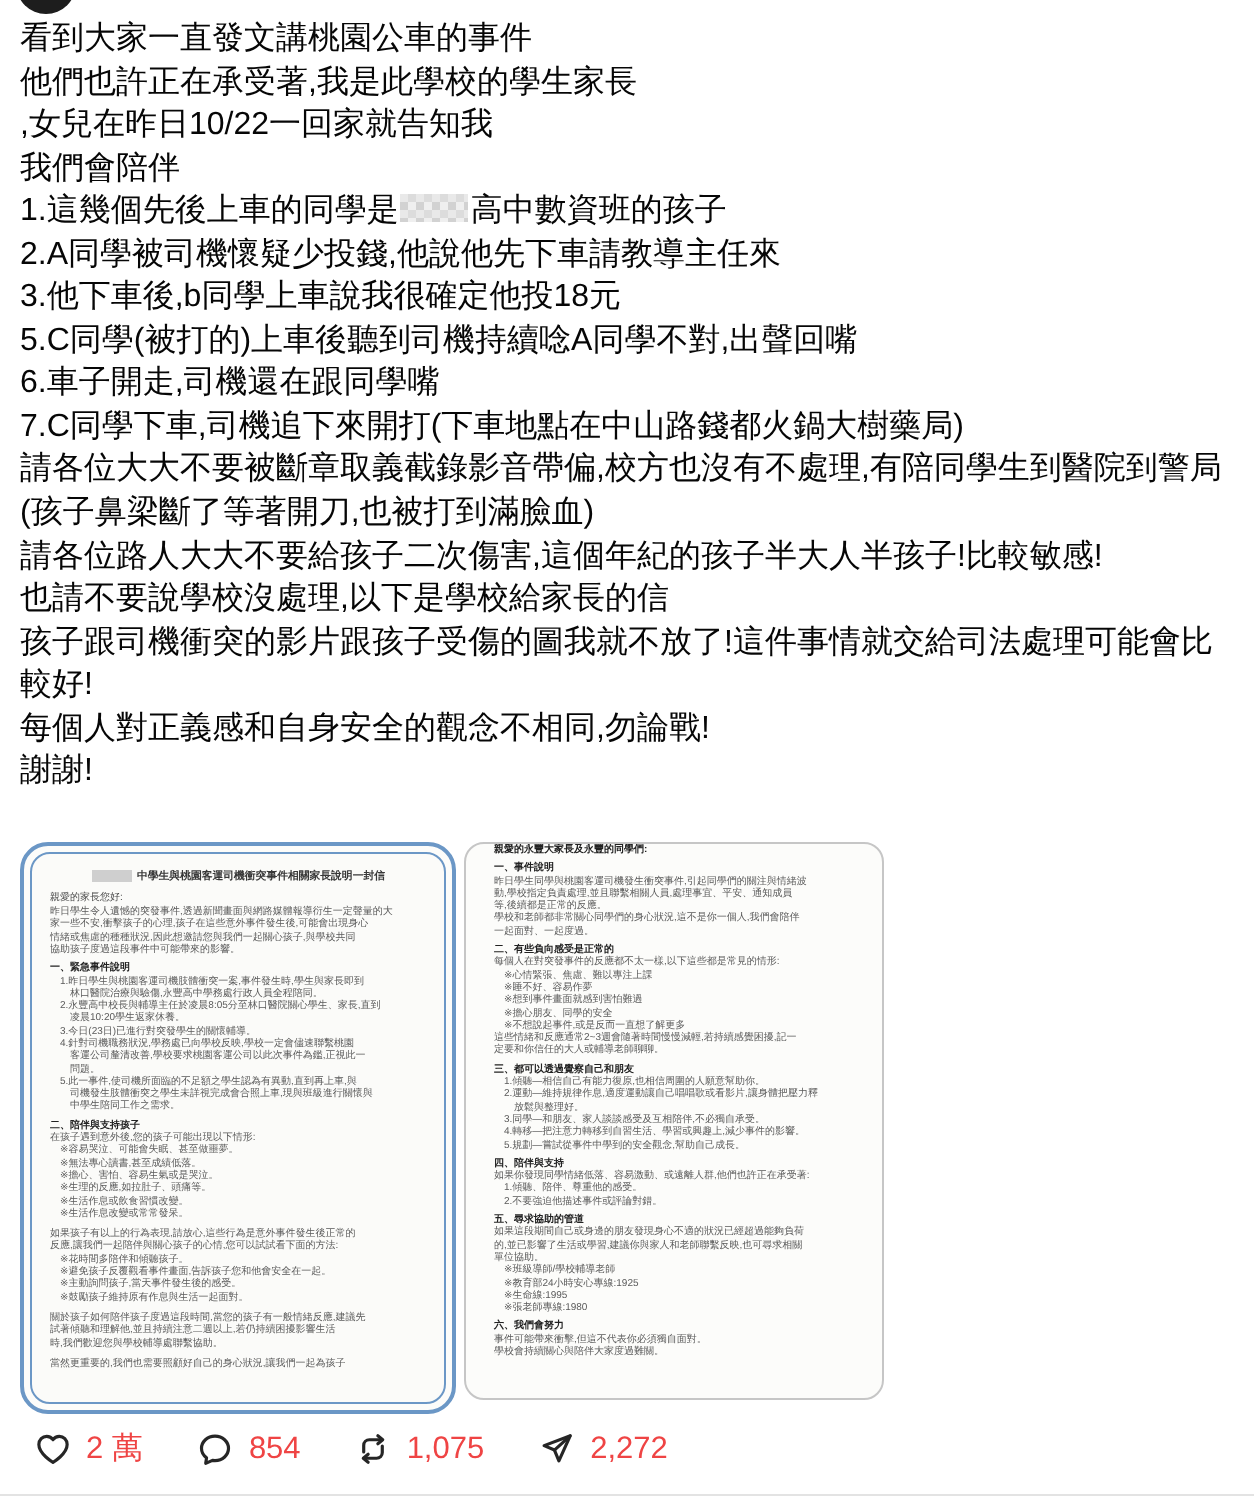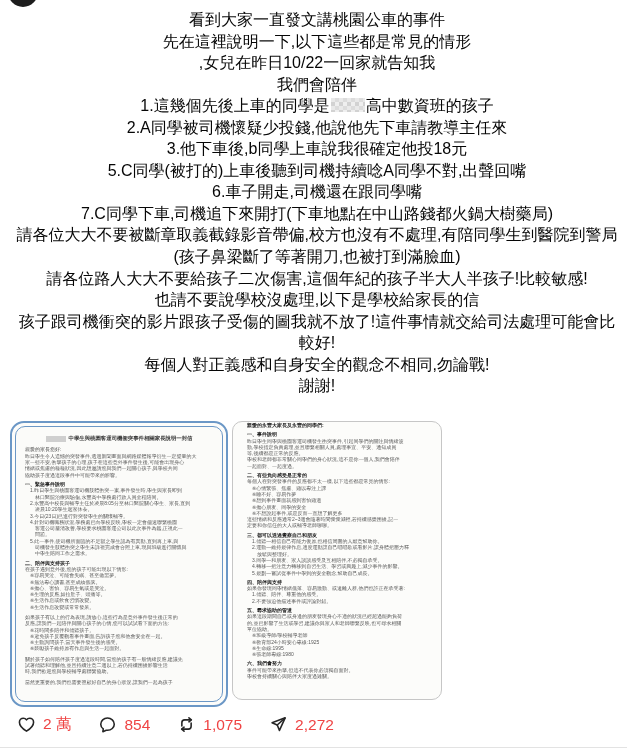--- a/index.html
+++ b/index.html
@@ -6,21 +6,21 @@
   body{width:627px;height:755px;position:relative;overflow:hidden;
        font-family:"Liberation Sans","DejaVu Sans",sans-serif;}
 
   
   .avatar{position:absolute;left:8px;top:-23px;width:30px;height:30px;border-radius:50%;
           background:radial-gradient(circle at 30% 35%,#d6d5cf 0 30%,#1d1d1d 36%);}
 
   
   .post{position:absolute;left:10px;top:9px;width:614px;font-size:16px;
         line-height:21.55px;color:#060606;}
-  .post .pline{white-space:nowrap;min-height:21.55px;text-align:center;}
+  .post .pline{white-space:nowrap;min-height:21.55px;}
   .censor{display:inline-block;width:34px;height:14px;margin:0 1px;vertical-align:-1px;
           background:conic-gradient(#dcdcdc 25%,#efefef 0 50%,#d2d2d2 0 75%,#e9e9e9 0) 0 0/8px 8px;}
 
   
   .doc{box-sizing:border-box;position:absolute;top:421px;overflow:hidden;background:#fcfcfa;}
   .doc-left{left:10px;width:218px;height:286px;border:2px solid #6b97c6;border-radius:14px;padding:3px;}
   .doc-left-inner{box-sizing:border-box;width:100%;height:100%;border:1.5px solid #6b97c6;
                   border-radius:10px;background:#fbfbf9;overflow:hidden;padding:7px 9px;}
   .doc-right{left:232px;width:210px;height:279px;border:1px solid #c6c6c6;border-radius:10px;
              padding:2px 8px 6px 14px;}
@@ -42,21 +42,21 @@
   .act svg{display:block;}
   .divider{position:absolute;left:0;top:747px;width:627px;height:1px;background:#e3e3e3;}
 </style>
 </head>
 <body>
 
 <div class="avatar"></div>
 
 <div class="post" id="post-lines">
     <div class="pline">看到大家一直發文講桃園公車的事件</div>
-    <div class="pline">先在這裡說明一下,以下這些都是常見的情形</div>
+    <div class="pline">他們也許正在承受著,我是此學校的學生家長</div>
     <div class="pline">,女兒在昨日10/22一回家就告知我</div>
     <div class="pline">我們會陪伴</div>
     <div class="pline">1.這幾個先後上車的同學是<span class="censor"></span>高中數資班的孩子</div>
     <div class="pline">2.A同學被司機懷疑少投錢,他說他先下車請教導主任來</div>
     <div class="pline">3.他下車後,b同學上車說我很確定他投18元</div>
     <div class="pline">5.C同學(被打的)上車後聽到司機持續唸A同學不對,出聲回嘴</div>
     <div class="pline">6.車子開走,司機還在跟同學嘴</div>
     <div class="pline">7.C同學下車,司機追下來開打(下車地點在中山路錢都火鍋大樹藥局)</div>
     <div class="pline">請各位大大不要被斷章取義截錄影音帶偏,校方也沒有不處理,有陪同學生到醫院到警局</div>
     <div class="pline">(孩子鼻梁斷了等著開刀,也被打到滿臉血)</div>

